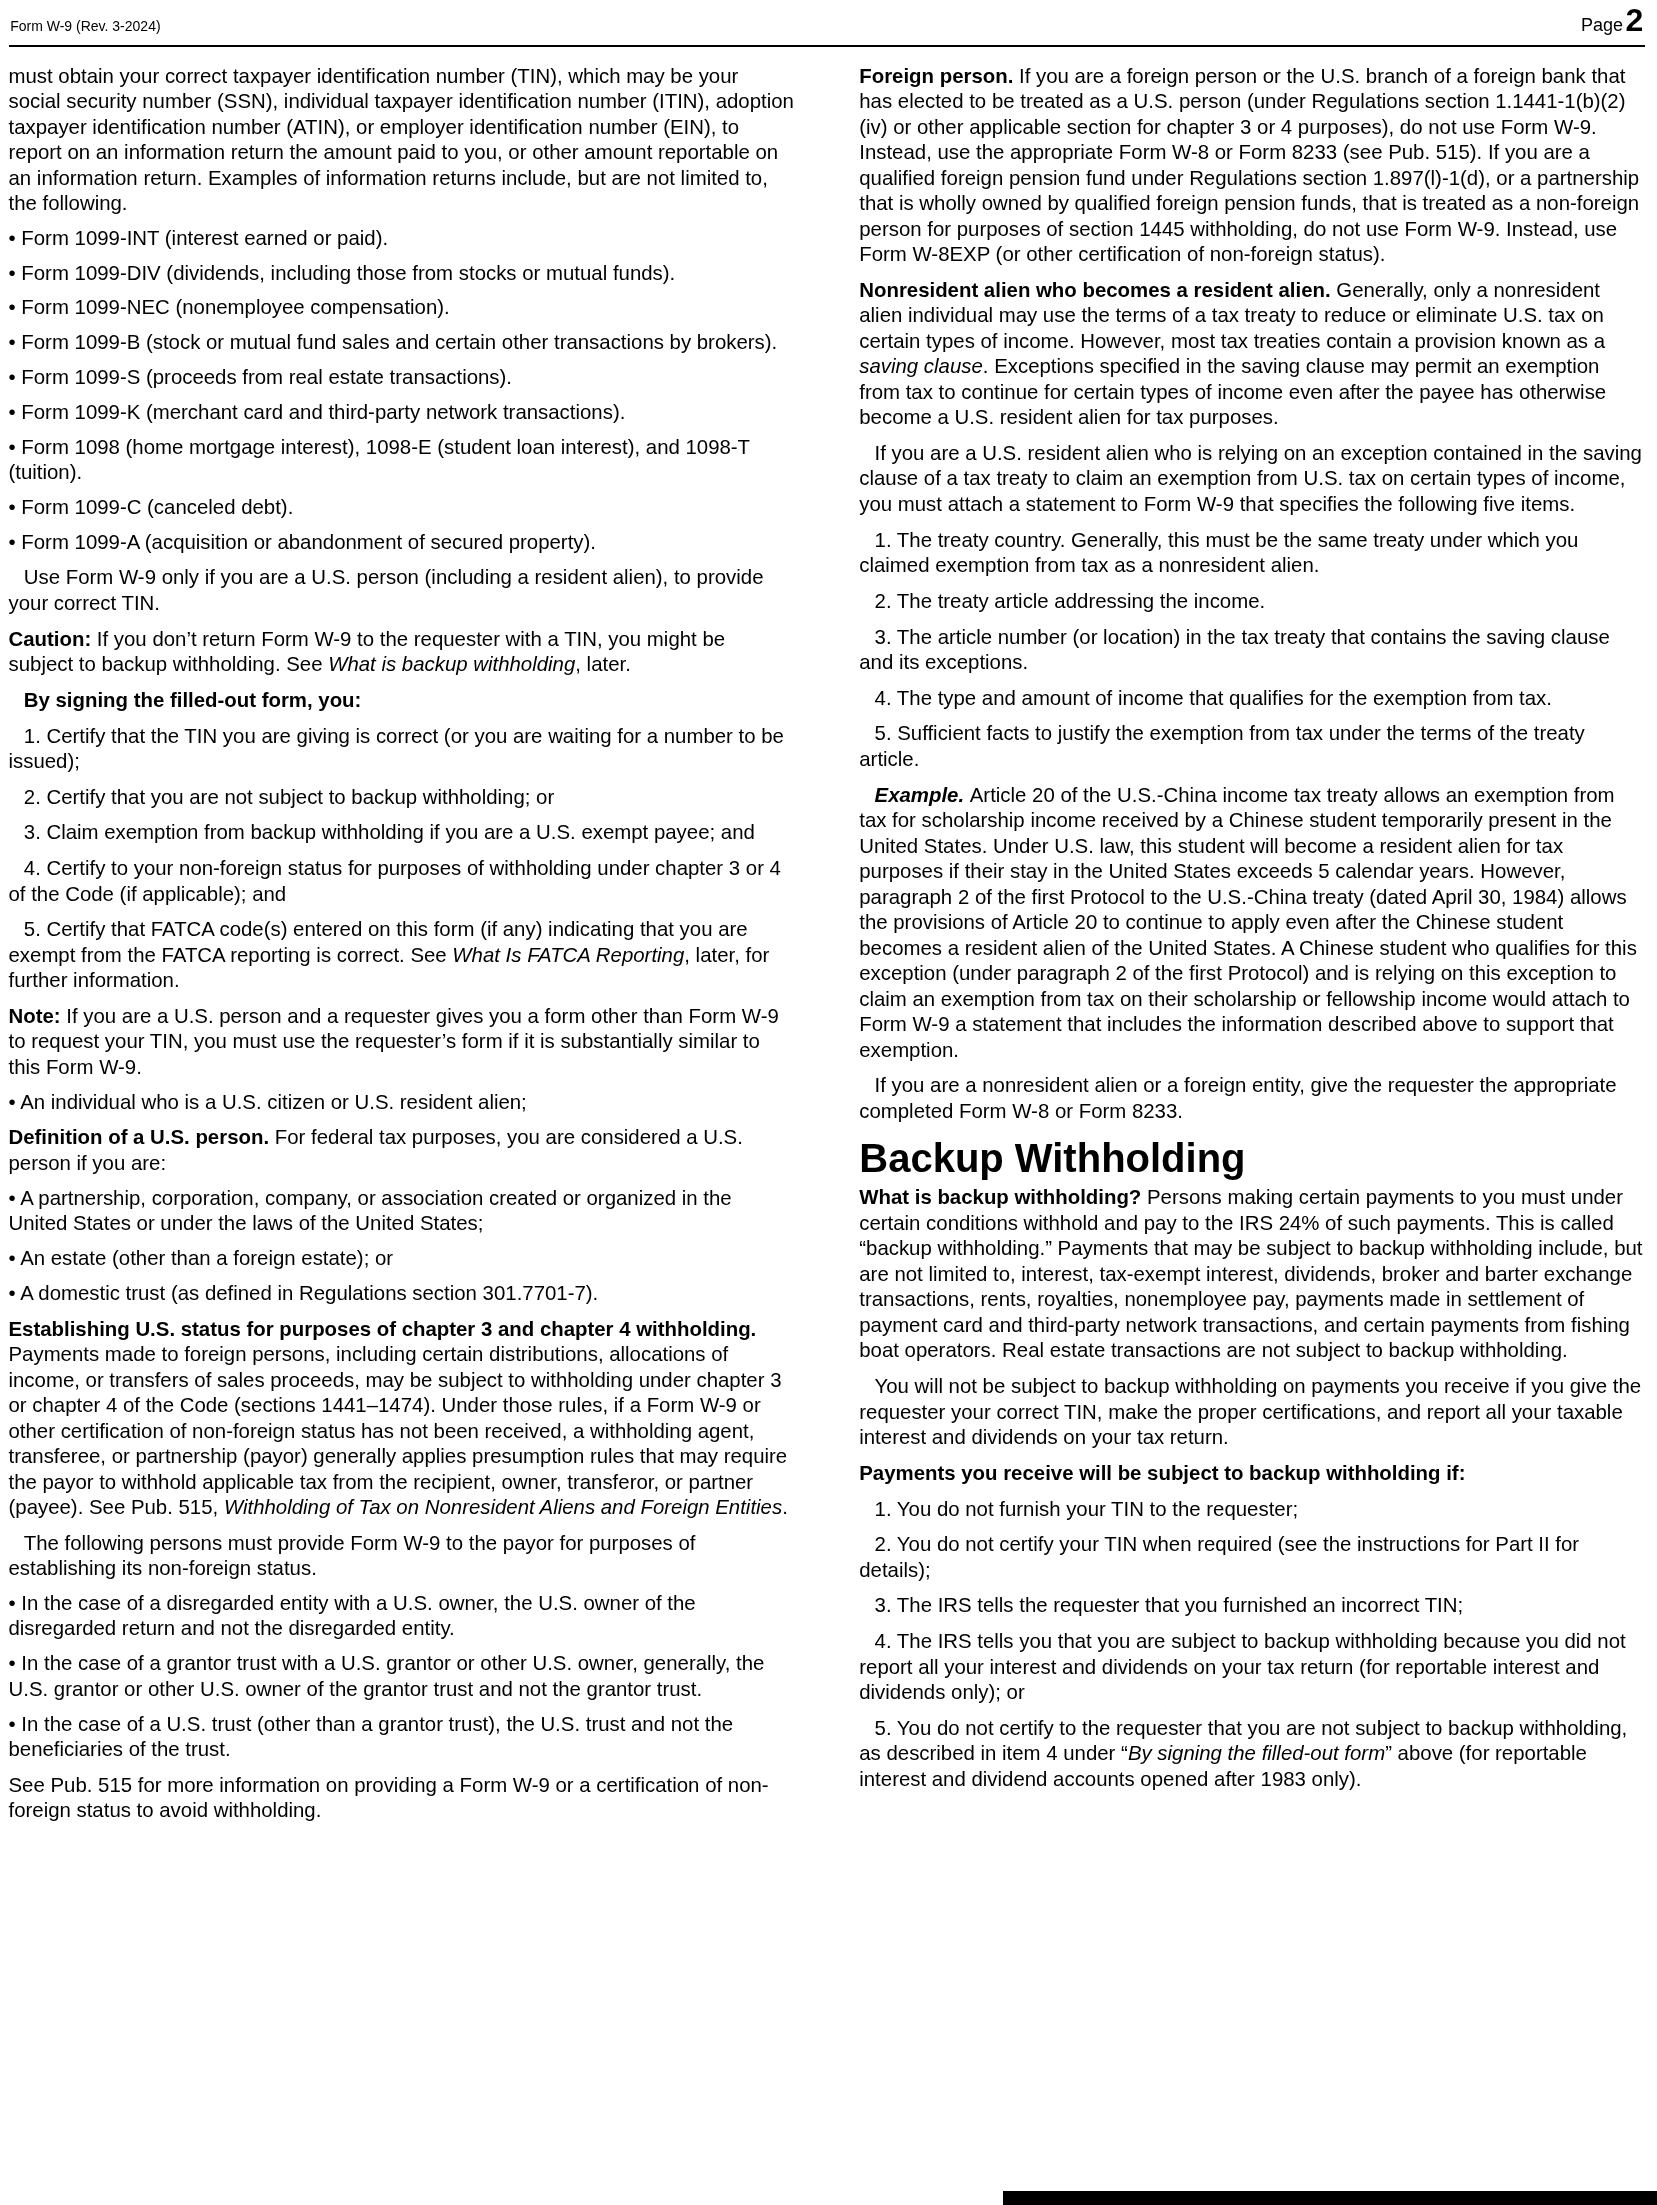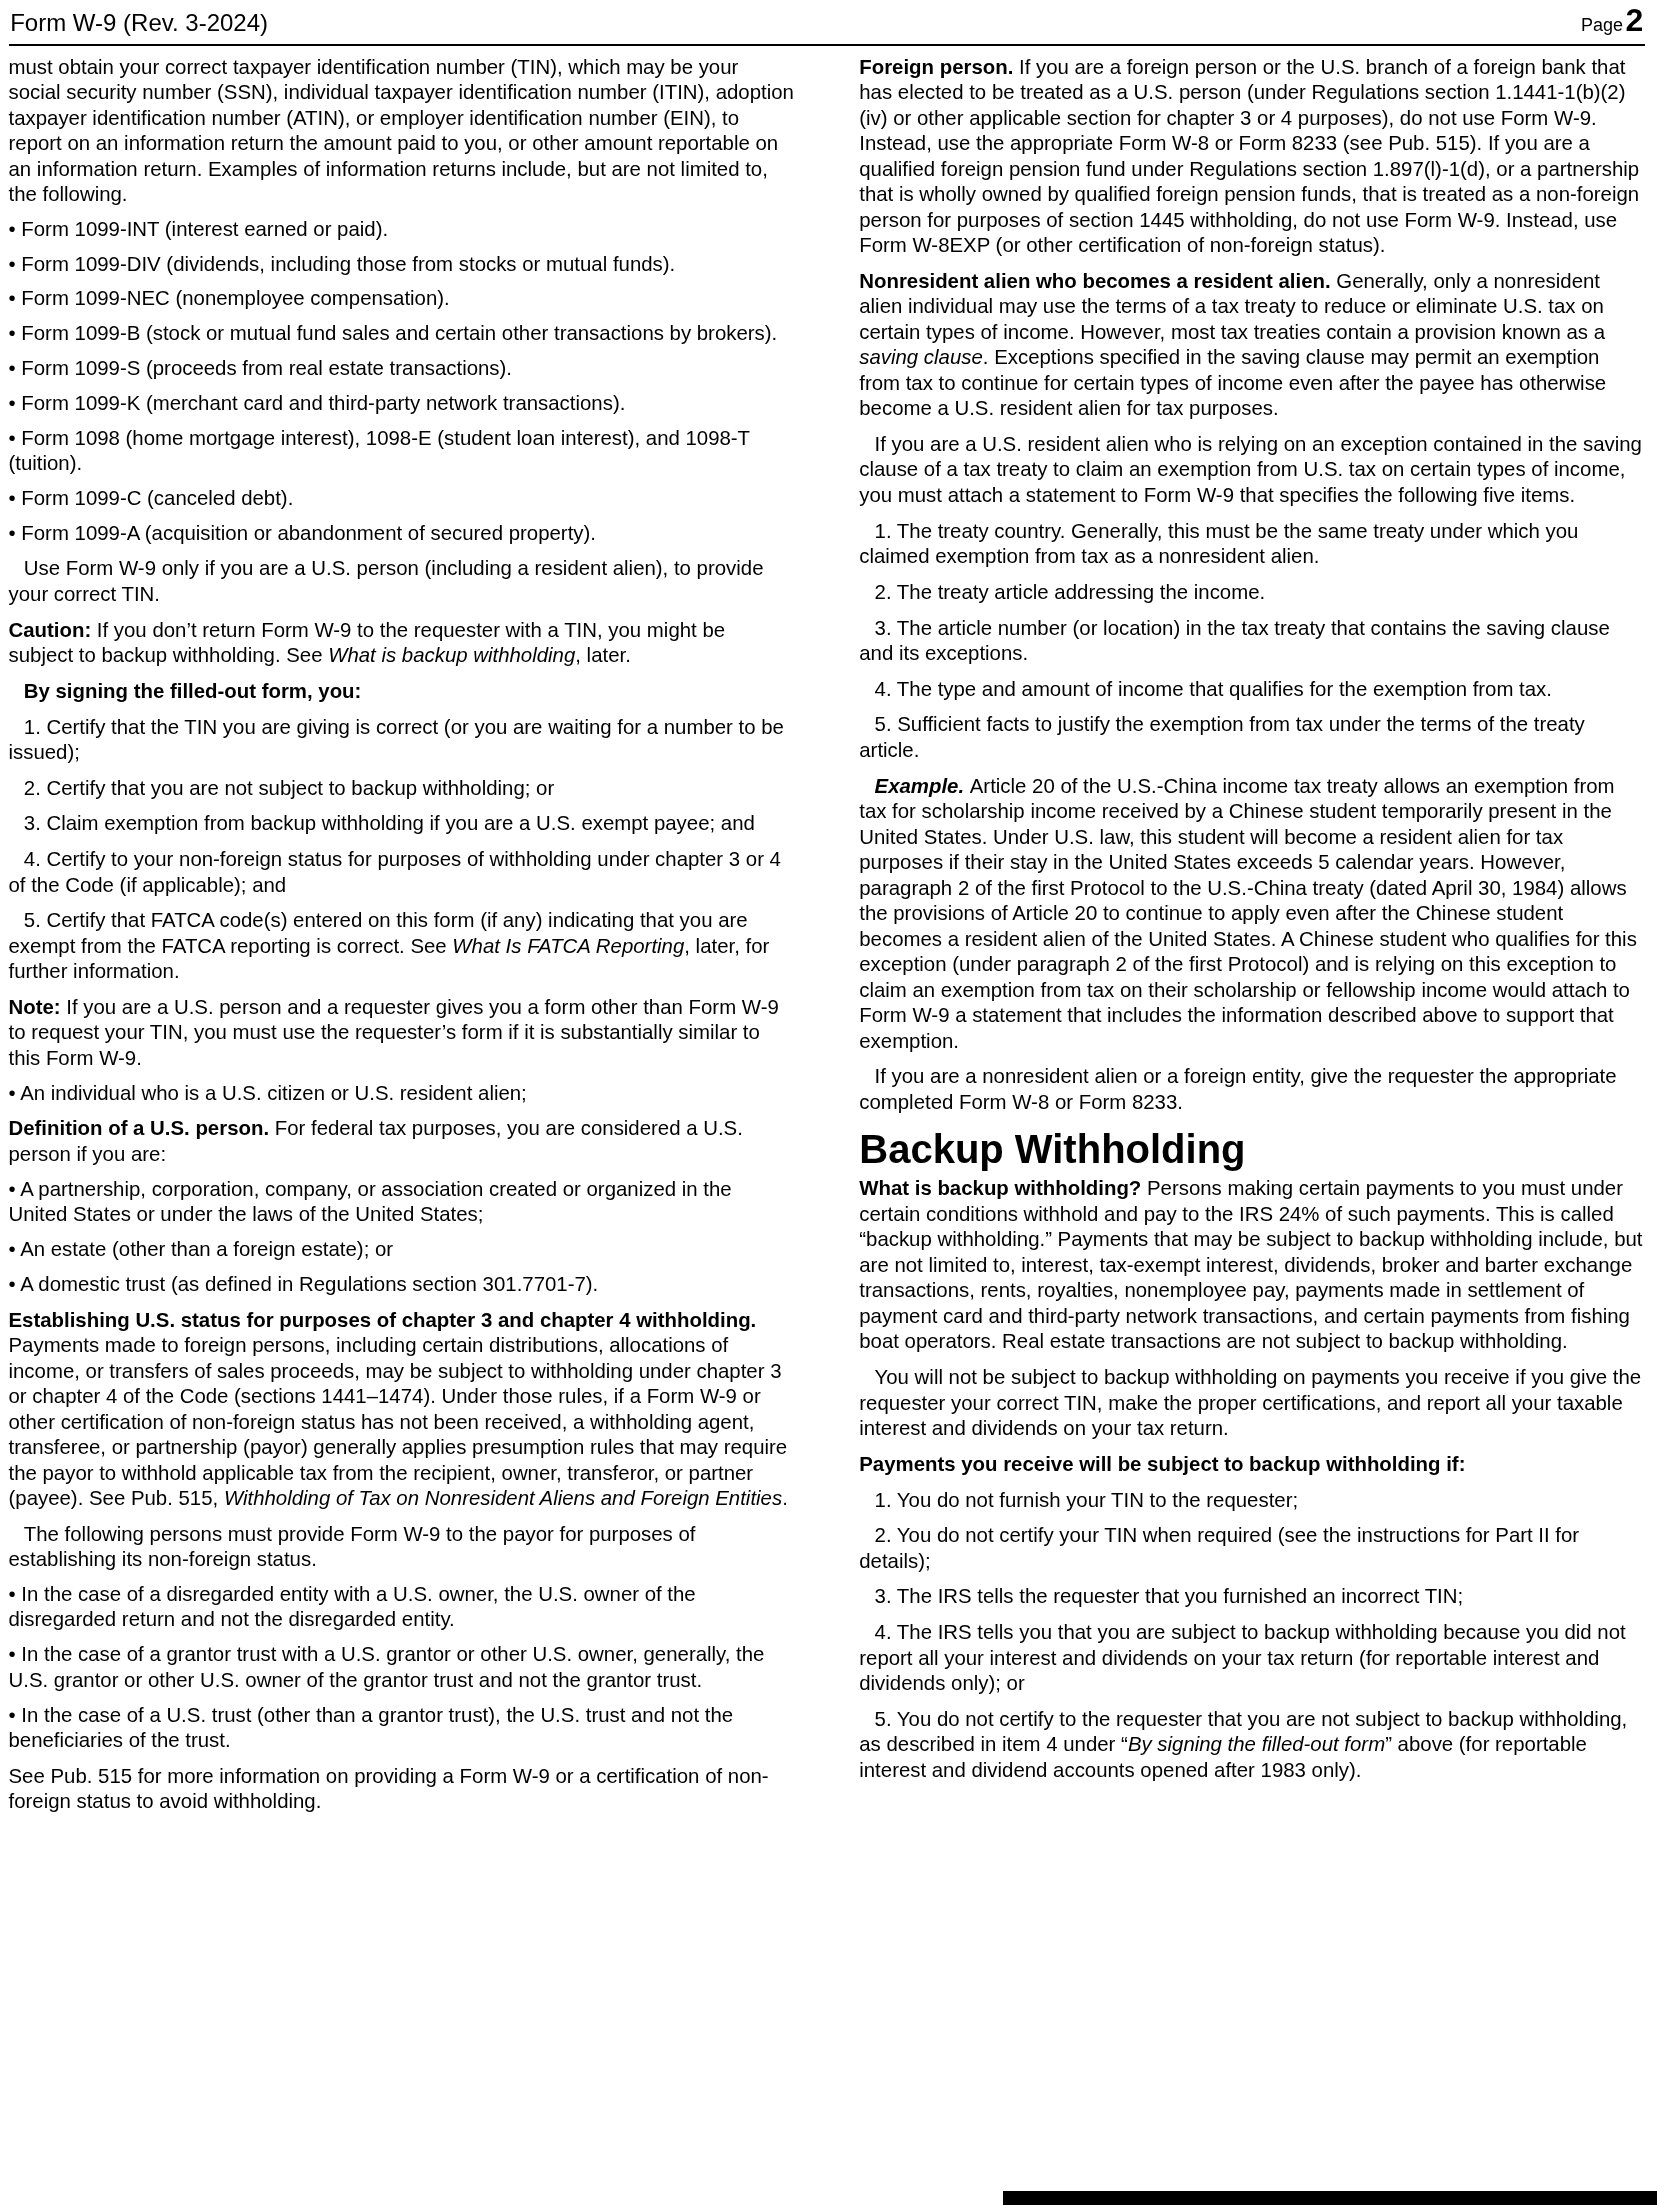--- a/index.html
+++ b/index.html
@@ -23,34 +23,34 @@
     font-size: 20.4px;
     line-height: 25.5px;
   }
   .header {
     display: flex;
     justify-content: space-between;
     align-items: baseline;
     border-bottom: 2.5px solid #000;
     padding: 1.7px 1.7px 5.1px 1.7px;
   }
-  .form-id { font-size: 24px; }
+  .form-id { font-size: 14px; }
   .page-indicator { white-space: nowrap; }
   .page-label { font-size: 18px; font-weight: 400; }
   .page-num  { font-size: 32px; font-weight: 700; margin-left: 2.5px; }
 
   .columns {
     display: flex;
     gap: 65px;
     padding-top: 8.5px;
   }
   .col { flex: 1 1 0; min-width: 0; }
 
   .para { margin: 10.2px 0 0 0; }
-  .col > .para:first-child { margin-top: 0; }
+  .col > .para:first-child { margin-top: 8px; }
   .para.bullet { margin-top: 9.3px; }
   .para.pi, .para.num { text-indent: 15.3px; }
 
   .b { font-weight: 700; }
   .i { font-style: italic; }
 
   .section-title {
     font-size: 40px;
     line-height: 34px;
     font-weight: 700;

